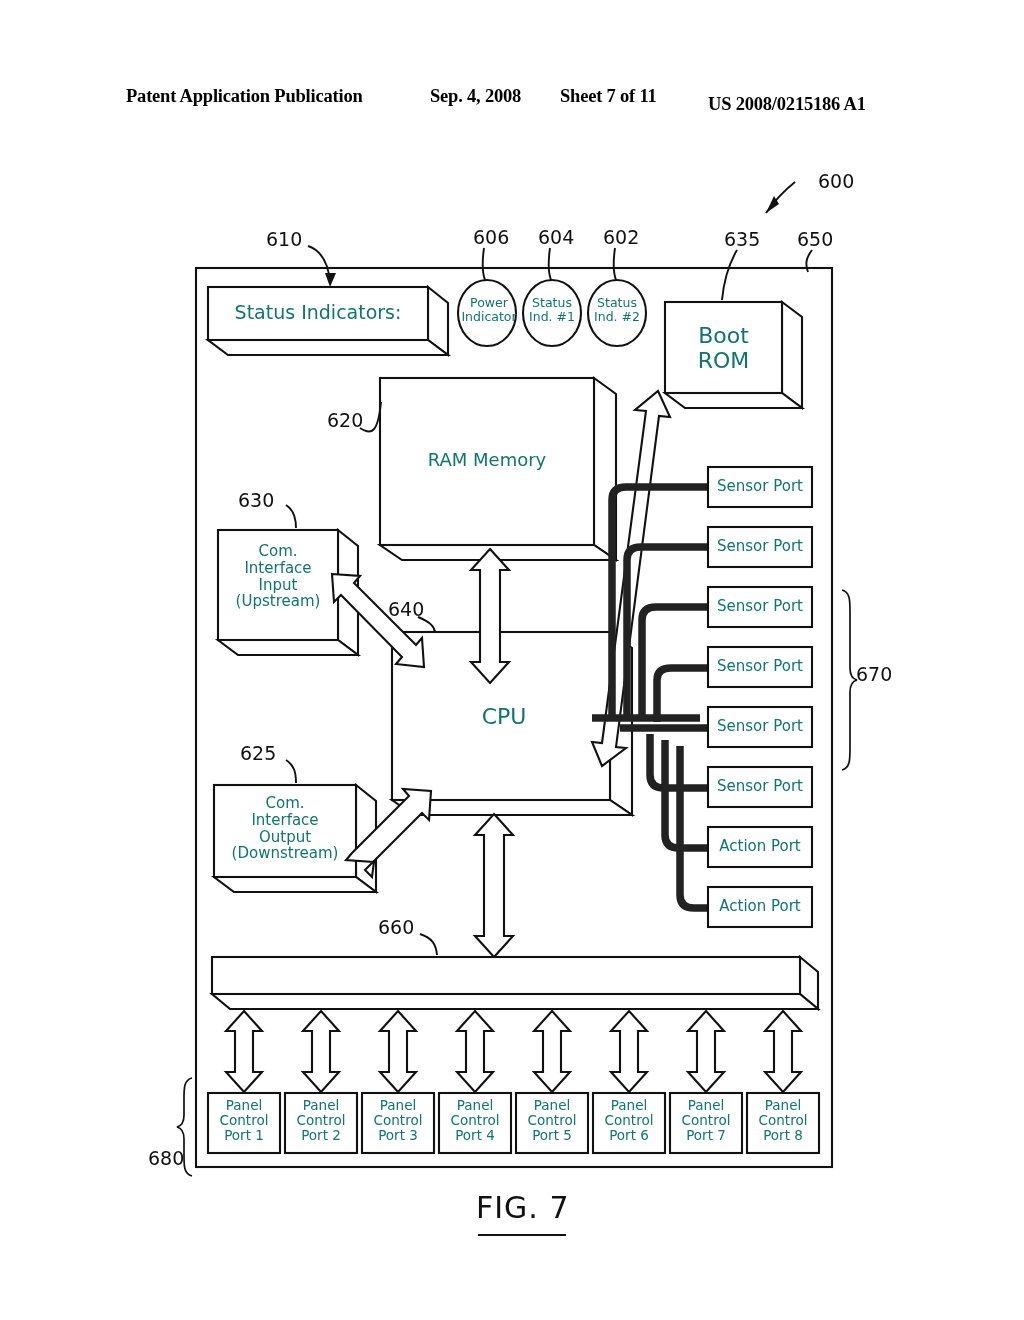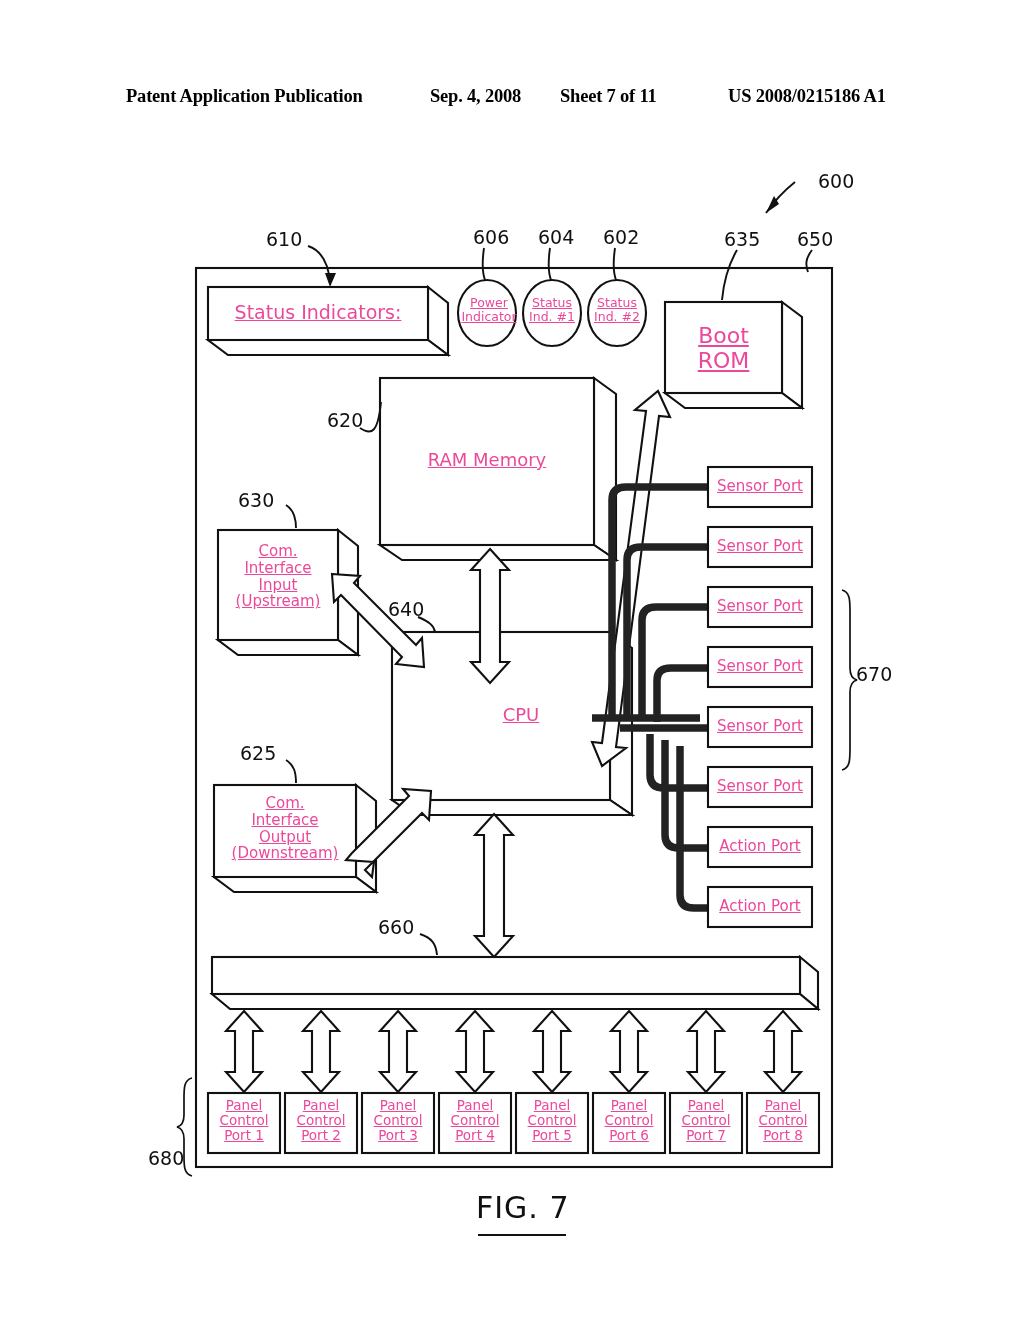--- a/index.html
+++ b/index.html
@@ -29,47 +29,46 @@
     color: #000;
   }
   #page-header .hdr-item {
     position: absolute;
     white-space: nowrap;
     letter-spacing: -0.2px;
   }
   #hdr-pub   { left: 126px; top: 0; }
   #hdr-date  { left: 430px; top: 0; }
   #hdr-sheet { left: 560px; top: 0; }
-  #hdr-num   { left: 708px; top: 0; margin-left: 20px; }
+  #hdr-num   { left: 708px; top: 8px; }
 
   
   #figure {
     position: absolute;
     top: 0;
     left: 0;
     width: 1024px;
     height: 1320px;
   }
   #figure svg {
     position: absolute;
     top: 0; left: 0;
     width: 1024px;
     height: 1320px;
   }
 
   
   .lbl {
     position: absolute;
     font-family: "DejaVu Sans", sans-serif;
-    color: #ec4899;
+    color: #0f766e;
     text-align: center;
     line-height: 1.12;
     white-space: pre-line;
     user-select: none;
-    text-decoration: underline;
   }
   .ref {
     position: absolute;
     font-family: "DejaVu Sans", sans-serif;
     font-size: 19px;
     color: #111;
     white-space: nowrap;
   }
   .fig-caption {
     position: absolute;
@@ -296,21 +295,21 @@
   <span class="lbl" style="left:218px; top:543px; width:120px; font-size:15px;">Com.
 Interface
 Input
 (Upstream)</span>
 
   <span class="lbl" style="left:214px; top:795px; width:142px; font-size:15px;">Com.
 Interface
 Output
 (Downstream)</span>
 
-  <span class="lbl" style="left:393px; top:705px; width:218px; font-size:18px;padding-left:19px;">CPU</span>
+  <span class="lbl" style="left:376px; top:705px; width:218px; font-size:22px;padding-left:19px;">CPU</span>
 
 
   <span class="lbl" style="left:708px; top:478px; width:104px; font-size:15px;">Sensor Port</span>
   <span class="lbl" style="left:708px; top:538px; width:104px; font-size:15px;">Sensor Port</span>
   <span class="lbl" style="left:708px; top:598px; width:104px; font-size:15px;">Sensor Port</span>
   <span class="lbl" style="left:708px; top:658px; width:104px; font-size:15px;">Sensor Port</span>
   <span class="lbl" style="left:708px; top:718px; width:104px; font-size:15px;">Sensor Port</span>
   <span class="lbl" style="left:708px; top:778px; width:104px; font-size:15px;">Sensor Port</span>
   <span class="lbl" style="left:708px; top:838px; width:104px; font-size:15px;">Action Port</span>
   <span class="lbl" style="left:708px; top:898px; width:104px; font-size:15px;">Action Port</span>

